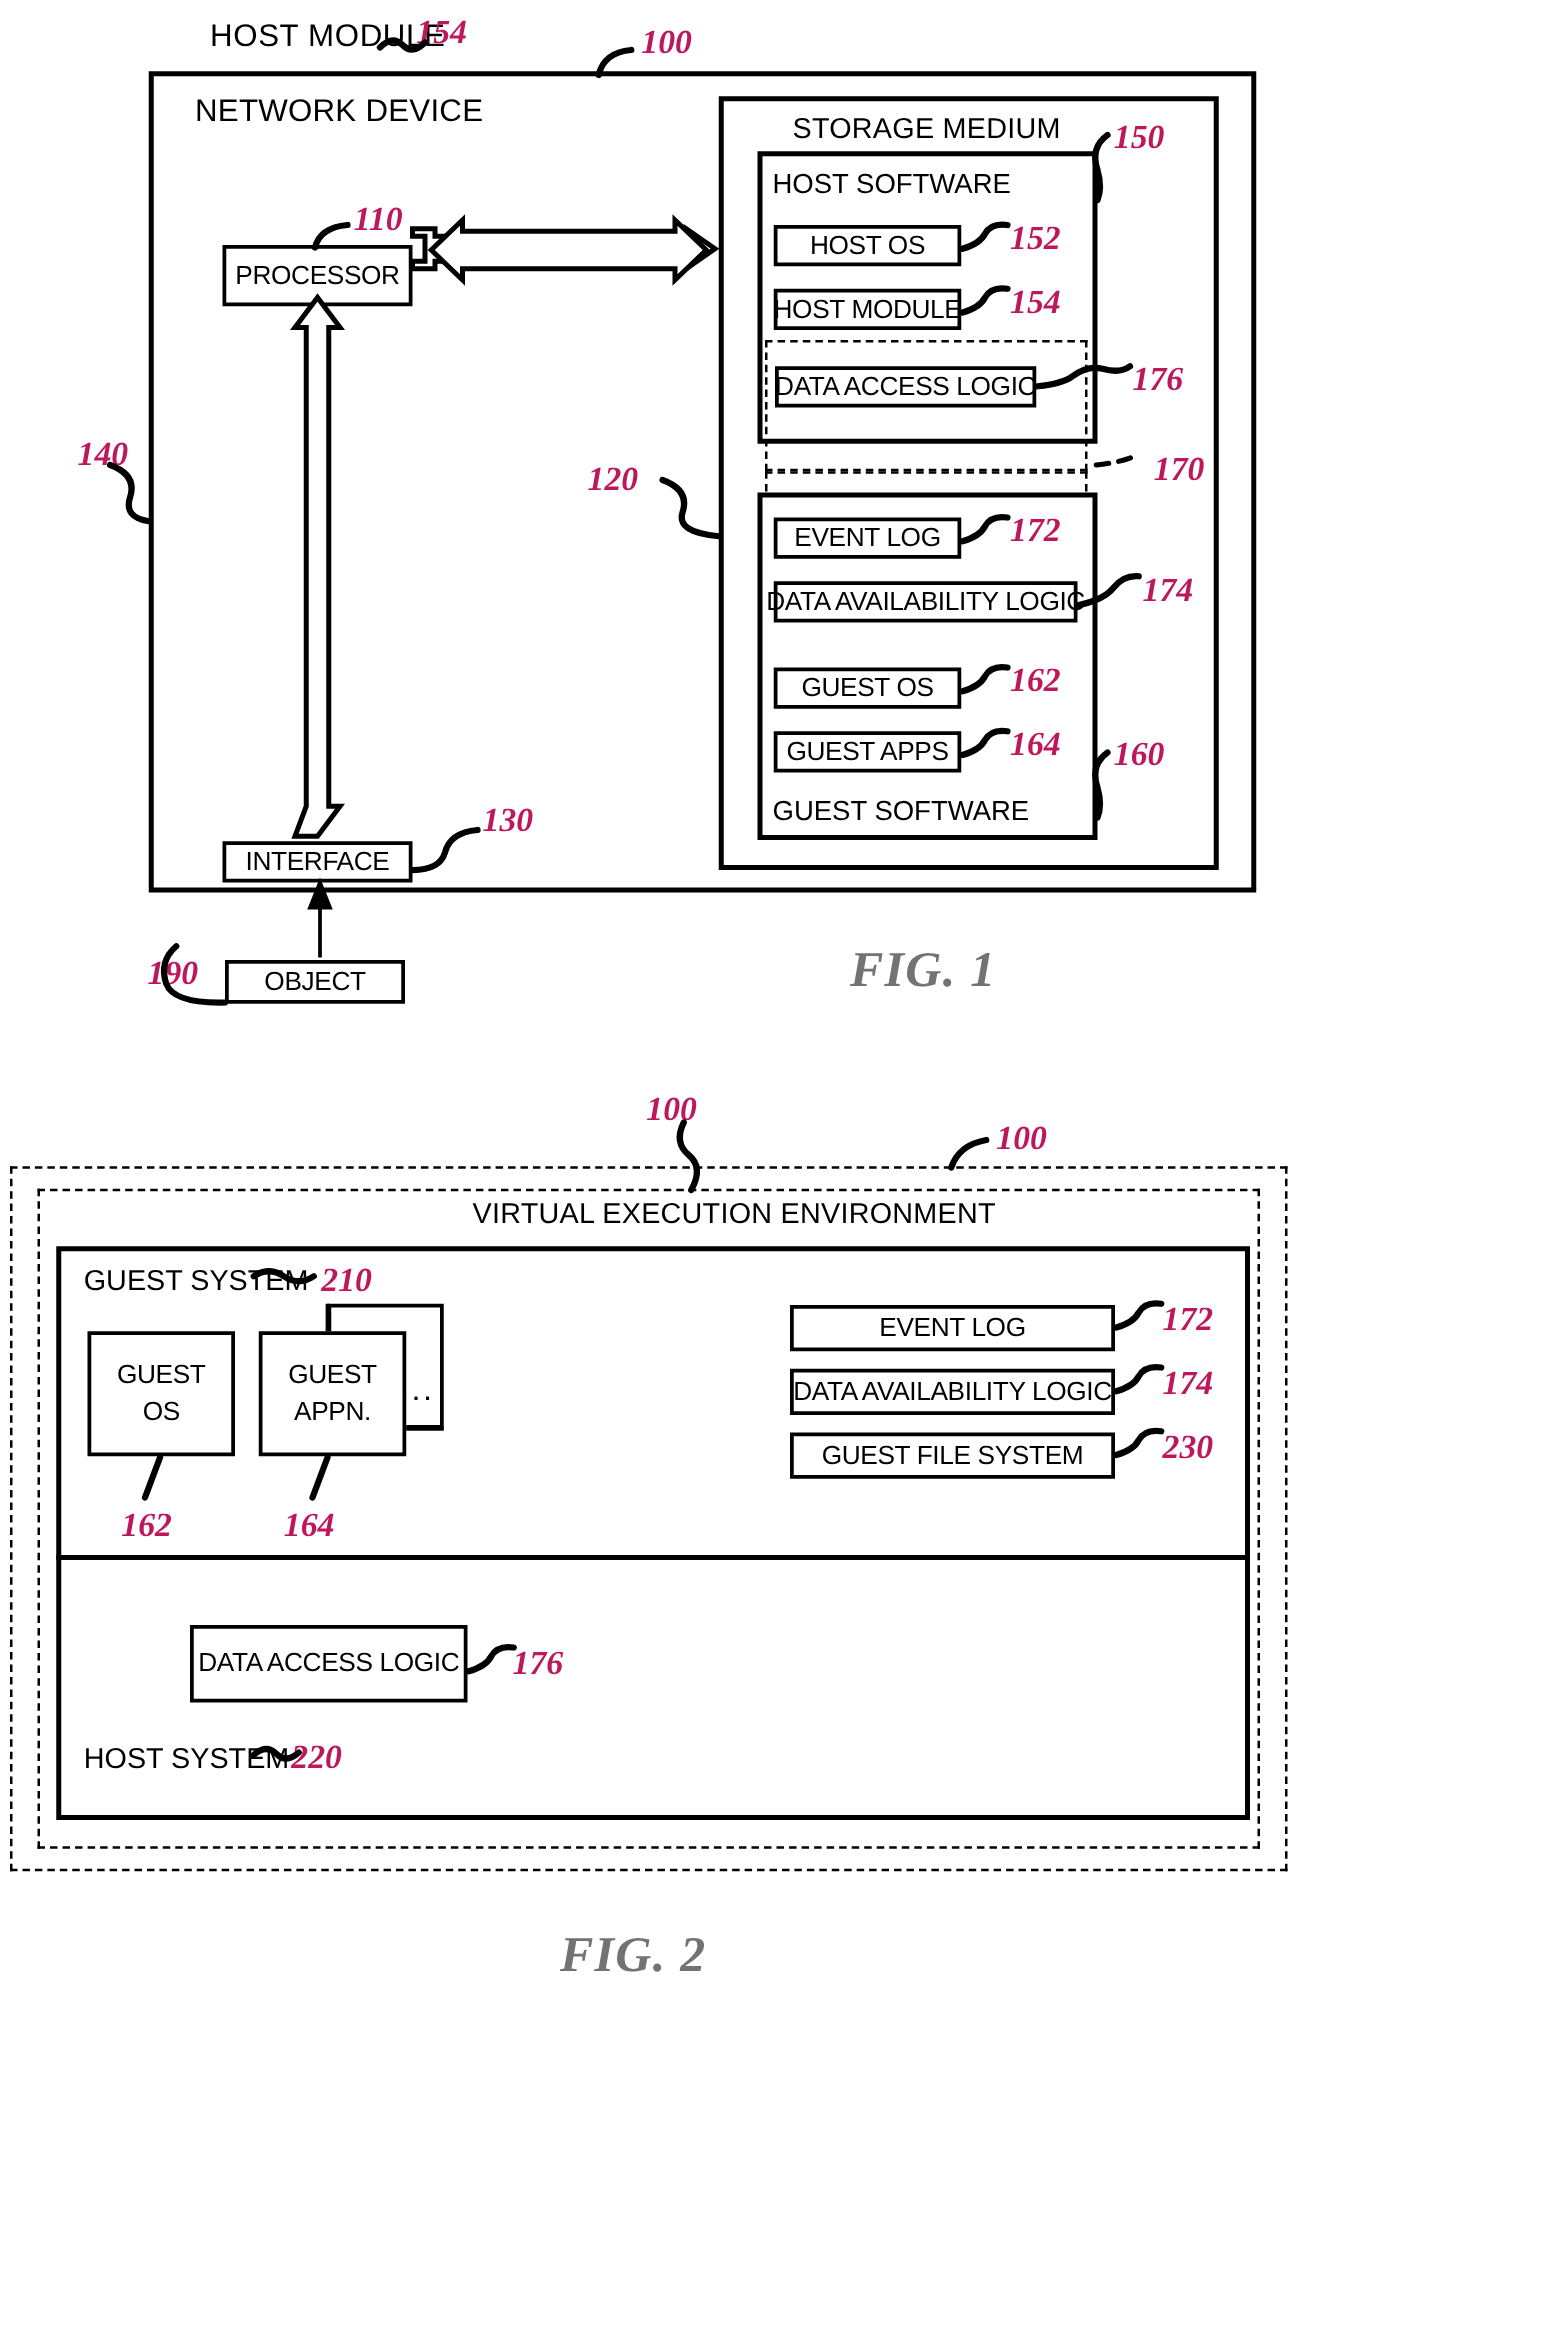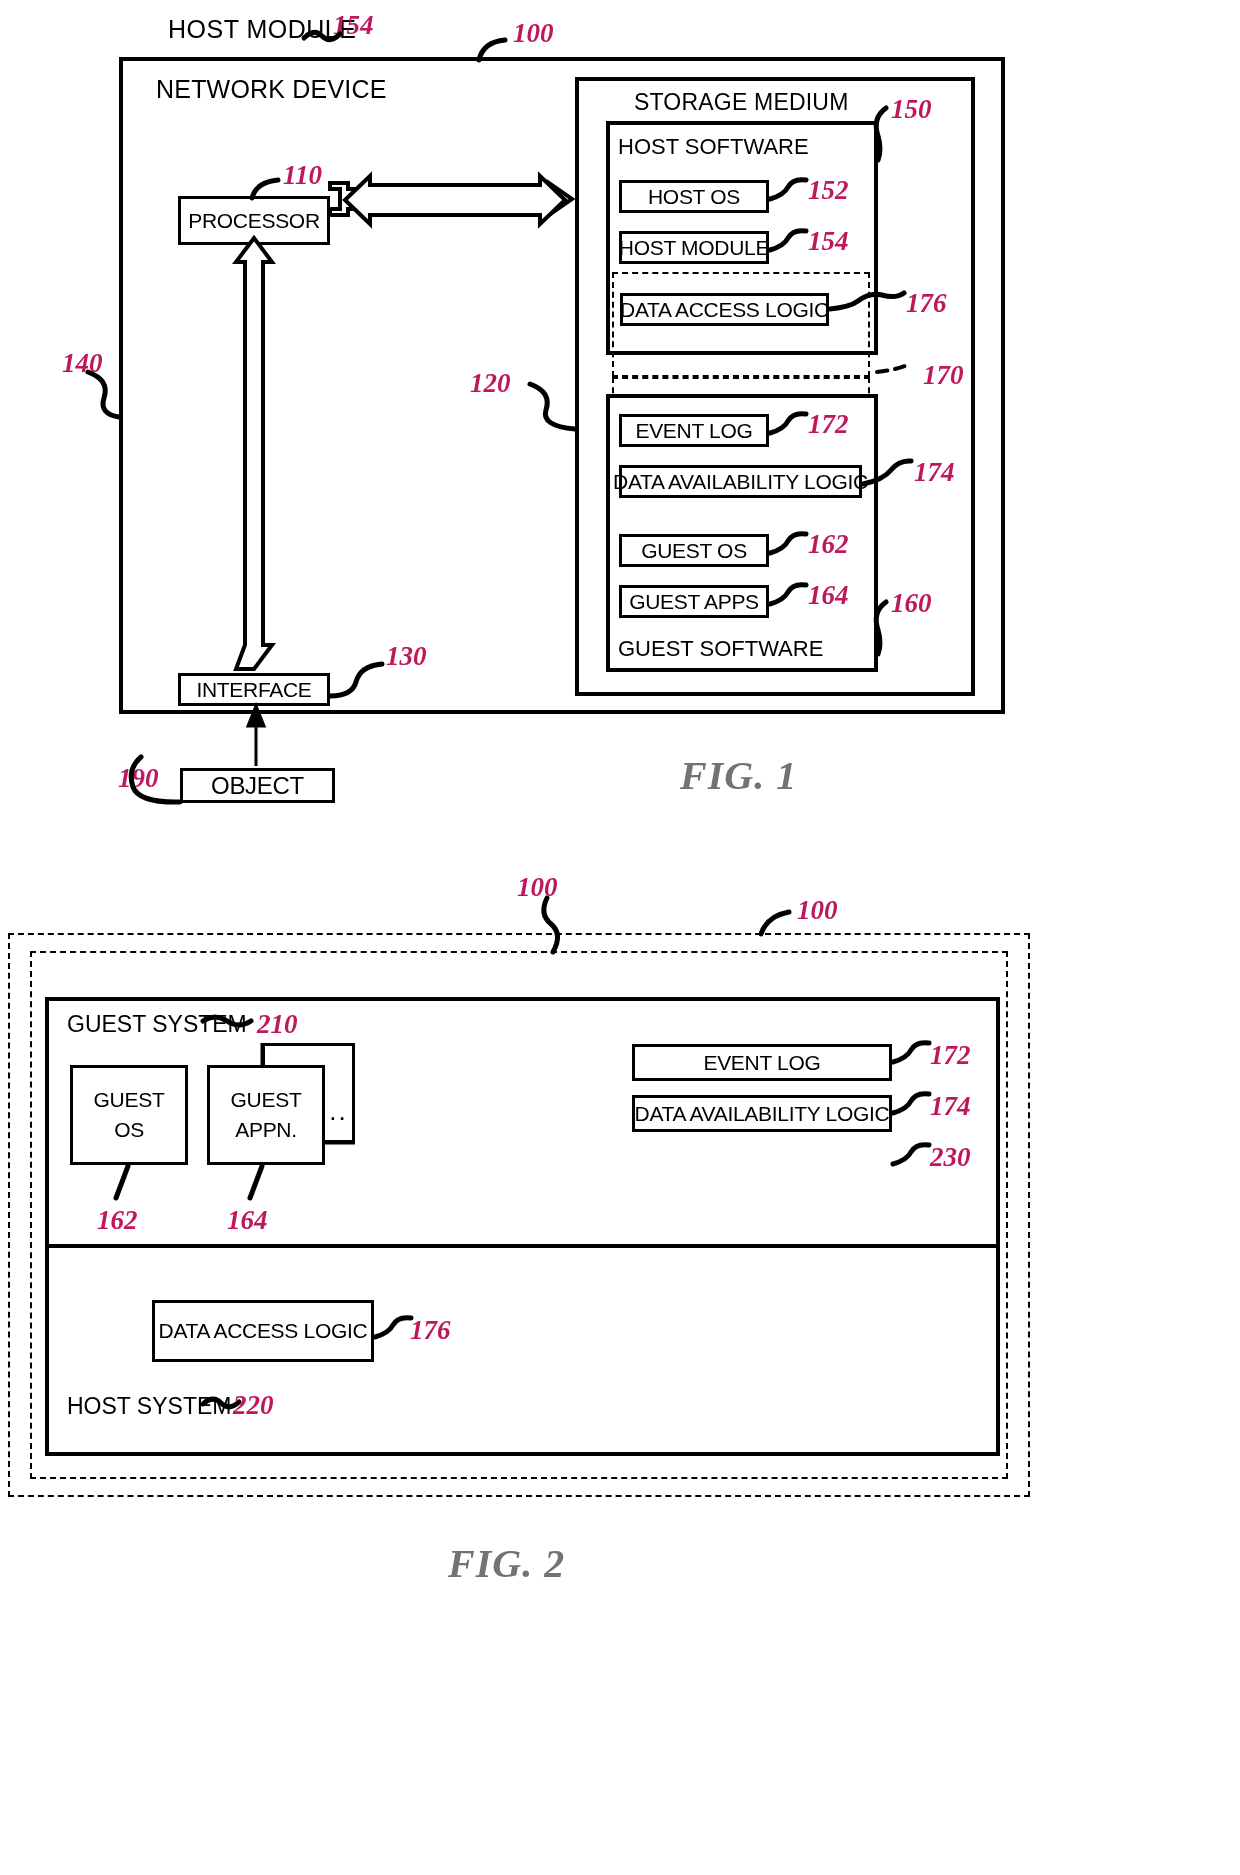--- a/index.html
+++ b/index.html
@@ -87,21 +87,21 @@
 
   <div class="ref" style="left:62px; top:348px;">140</div>
 
   <div class="ref" style="left:283px; top:160px;">110</div>
   <div class="box" style="left:178px; top:196px; width:152px; height:49px; font-size:21px;">PROCESSOR</div>
 
   <div class="ref" style="left:386px; top:641px;">130</div>
   <div class="box" style="left:178px; top:673px; width:152px; height:33px; font-size:21px;">INTERFACE</div>
 
   <div class="ref" style="left:118px; top:763px;">190</div>
-  <div class="box" style="left:180px; top:768px; width:155px; height:35px; font-size:24px;">OBJECT</div>
+  <div class="box" style="left:180px; top:768px; width:144px; height:35px; font-size:21px;">OBJECT</div>
 
   <div class="plainbox" style="left:575px; top:77px; width:400px; height:619px; border-width:4px;"></div>
   <div class="lbl" style="left:634px; top:89px; font-size:23px; letter-spacing:0.2px;">STORAGE MEDIUM</div>
 
   <div class="ref" style="left:891px; top:94px;">150</div>
   <div class="plainbox" style="left:606px; top:121px; width:272px; height:234px; border-width:4px;"></div>
   <div class="lbl" style="left:618px; top:134px; font-size:22px;">HOST SOFTWARE</div>
 
   <div class="box" style="left:619px; top:180px; width:150px; height:33px; font-size:21px;">HOST OS</div>
   <div class="ref" style="left:808px; top:175px;">152</div>
@@ -138,20 +138,21 @@
   <div class="lbl" style="left:618px; top:636px; font-size:22px;">GUEST SOFTWARE</div>
 
   <div class="figlbl" style="left:680px; top:752px;">FIG. 1</div>
 
   <div class="ref" style="left:517px; top:872px;">100</div>
   <div class="ref" style="left:797px; top:895px;">100</div>
 
   <div class="dashbox" style="left:8px; top:933px; width:1022px; height:564px;"></div>
 
   <div class="dashbox" style="left:30px; top:951px; width:978px; height:528px;"></div>
+  <div class="lbl" style="left:378px; top:957px; font-size:23px; letter-spacing:0.2px;">VIRTUAL EXECUTION ENVIRONMENT</div>
 
   <div class="plainbox" style="left:45px; top:997px; width:955px; height:459px; border-width:4px;"></div>
 
   <div class="vline" style="left:45px; top:1244px; width:955px; height:4px;"></div>
 
   <div class="lbl" style="left:67px; top:1011px; font-size:23px;">GUEST SYSTEM</div>
   <div class="ref" style="left:257px; top:1009px;">210</div>
 
   <div class="box" style="left:70px; top:1065px; width:118px; height:100px; font-size:21px;
               flex-direction:column; line-height:1.45;">
@@ -170,20 +171,21 @@
   <div class="ref" style="left:227px; top:1205px;">164</div>
 
   <div class="lbl" style="left:320px; top:1096px; font-size:26px; letter-spacing:2px;">...</div>
 
   <div class="box" style="left:632px; top:1044px; width:260px; height:37px; font-size:21px;">EVENT LOG</div>
   <div class="ref" style="left:930px; top:1040px;">172</div>
 
   <div class="box" style="left:632px; top:1095px; width:260px; height:37px; font-size:21px;">DATA AVAILABILITY LOGIC</div>
   <div class="ref" style="left:930px; top:1091px;">174</div>
 
+  <div class="box" style="left:632px; top:1146px; width:260px; height:37px; font-size:21px;">GUEST FILE SYSTEM</div>
   <div class="ref" style="left:930px; top:1142px;">230</div>
 
   <div class="box" style="left:152px; top:1300px; width:222px; height:62px; font-size:21px;">DATA ACCESS LOGIC</div>
   <div class="ref" style="left:410px; top:1315px;">176</div>
 
   <div class="lbl" style="left:67px; top:1393px; font-size:23px;">HOST SYSTEM</div>
   <div class="ref" style="left:233px; top:1390px;">220</div>
 
   <div class="figlbl" style="left:448px; top:1540px;">FIG. 2</div>
 

